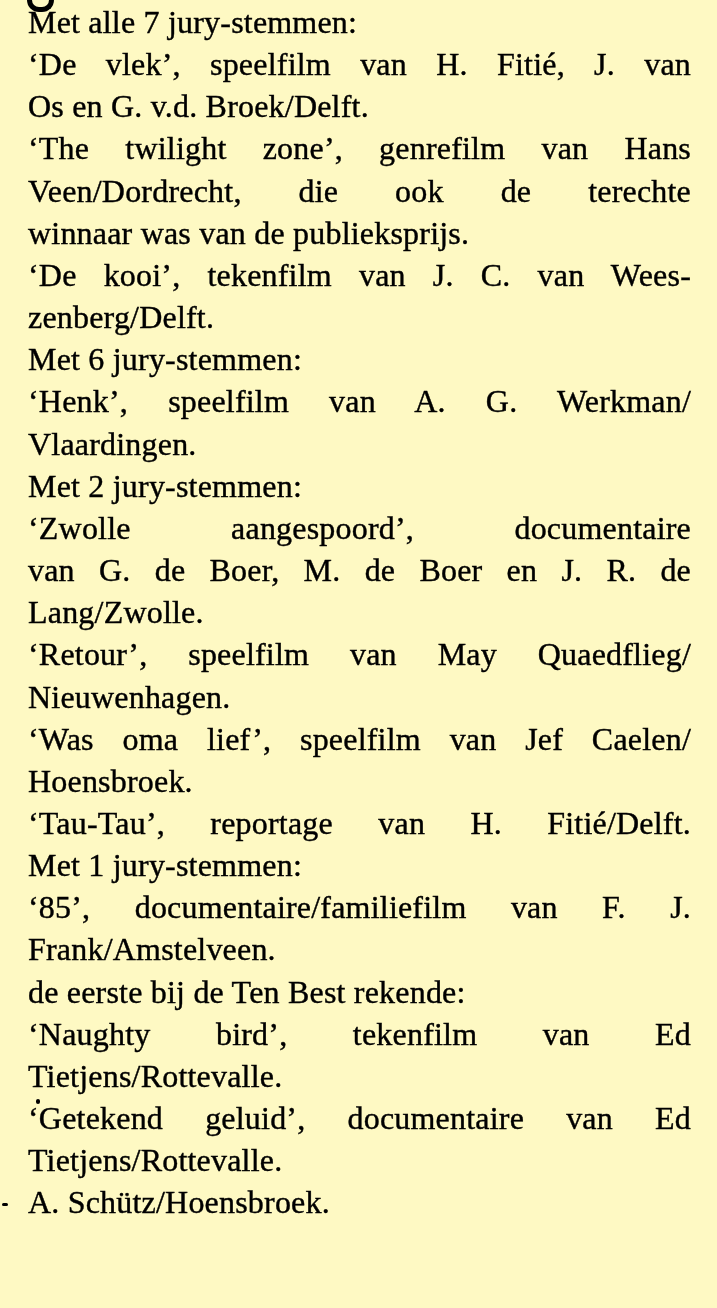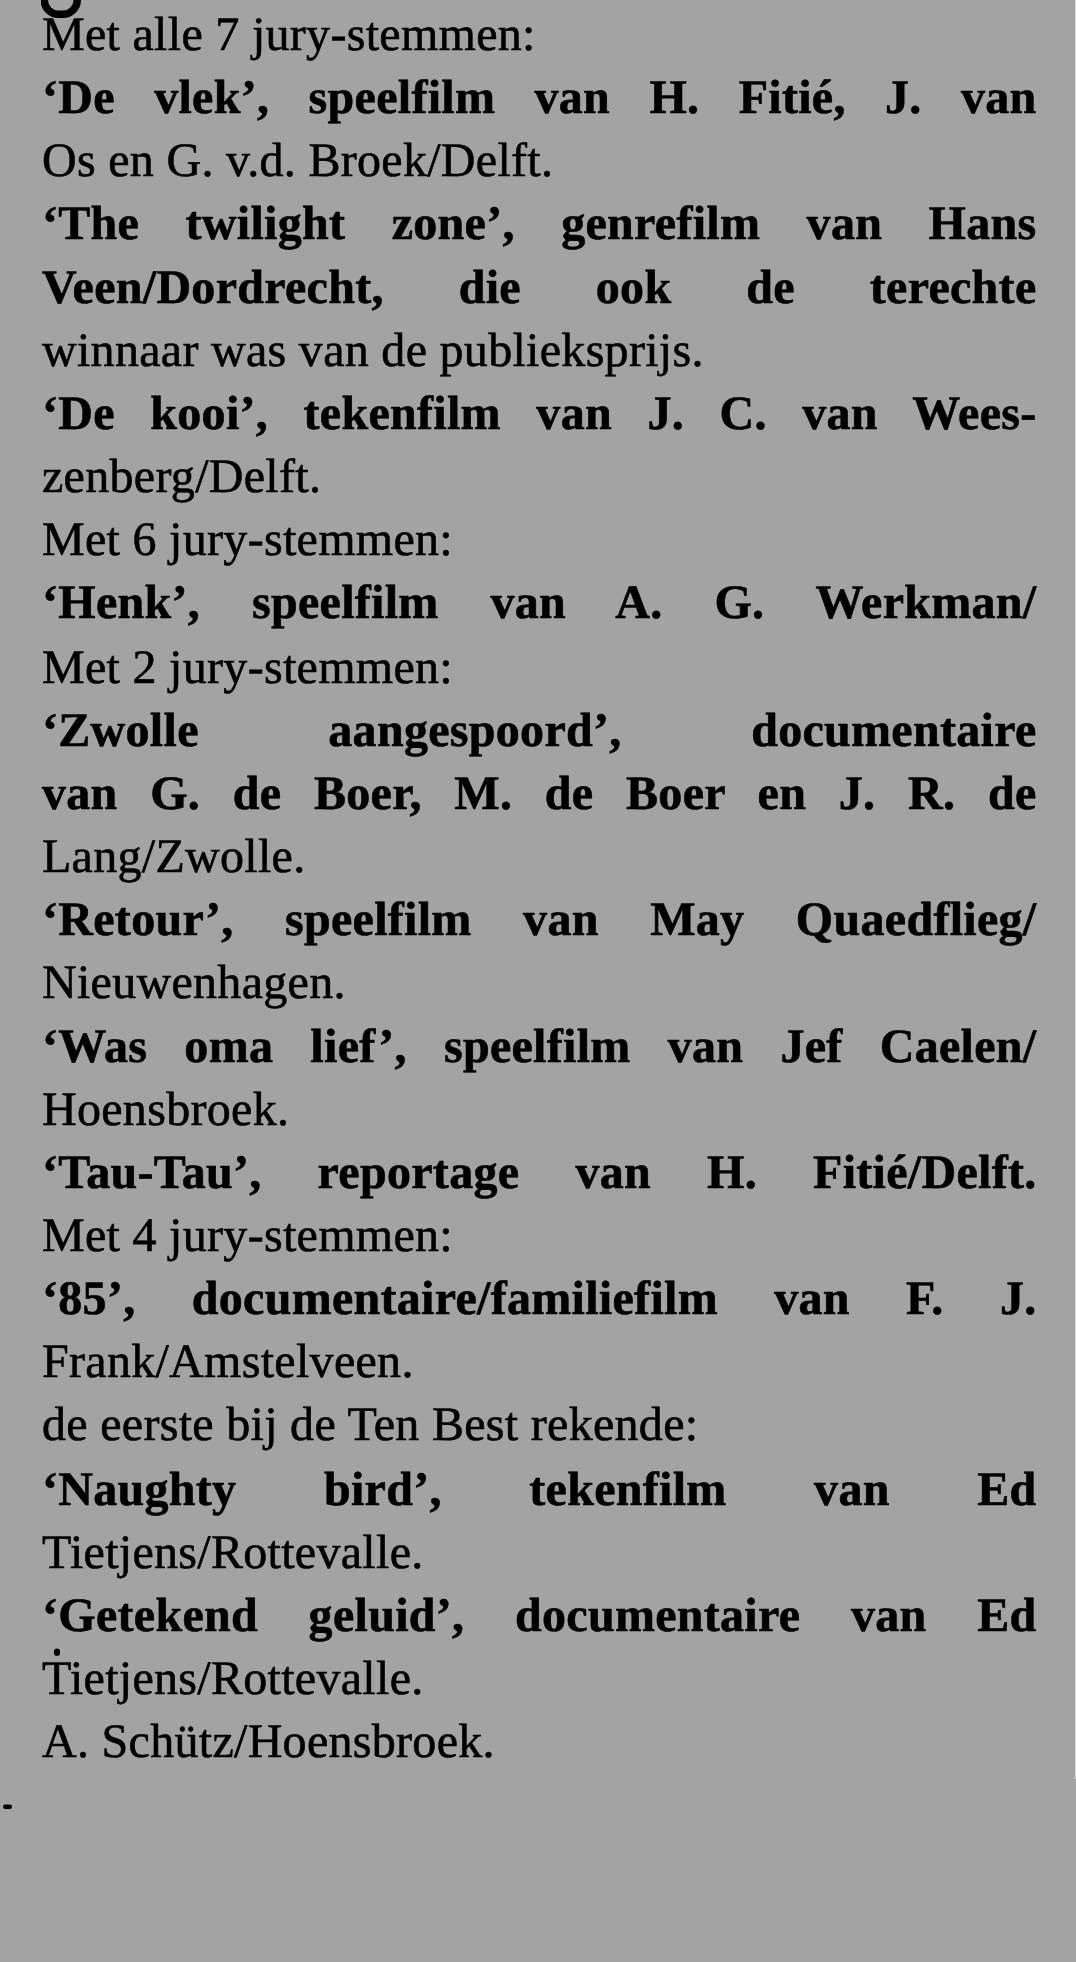--- a/index.html
+++ b/index.html
@@ -4,21 +4,21 @@
 <style>
   html, body {
     margin: 0;
     padding: 0;
     background: #ffffff;
   }
   .page {
     position: relative;
     width: 717px;
     height: 1308px;
-    background: #a3a3a3;
+    background: #fef9c3;
     overflow: hidden;
   }
   .text-column {
     position: absolute;
     left: 28px;
     top: 1px;
     width: 663px;
     font-family: "Liberation Serif", "DejaVu Serif", serif;
     font-size: 32px;
     line-height: 42.15px;
@@ -27,21 +27,20 @@
     letter-spacing: 0.2px;
   }
   .line {
     text-align: left;
     white-space: nowrap;
   }
   .line.justify {
     white-space: normal;
     text-align: justify;
     text-align-last: justify;
-    font-weight: bold;
   }
   
   .cut-fragment {
     position: absolute;
     left: 27px;
     top: -6px;
     width: 17px;
     height: 13px;
     border: 5px solid #000000;
     border-top: none;
@@ -75,30 +74,31 @@
       <div class="line">Met alle 7 jury-stemmen:</div>
       <div class="line justify">‘De vlek’, speelfilm van H. Fitié, J. van</div>
       <div class="line">Os en G. v.d. Broek/Delft.</div>
       <div class="line justify">‘The twilight zone’, genrefilm van Hans</div>
       <div class="line justify">Veen/Dordrecht, die ook de terechte</div>
       <div class="line">winnaar was van de publieksprijs.</div>
       <div class="line justify">‘De kooi’, tekenfilm van J. C. van Wees-</div>
       <div class="line">zenberg/Delft.</div>
       <div class="line">Met 6 jury-stemmen:</div>
       <div class="line justify">‘Henk’, speelfilm van A. G. Werkman/</div>
+      <div class="line">Vlaardingen.</div>
       <div class="line">Met 2 jury-stemmen:</div>
       <div class="line justify">‘Zwolle aangespoord’, documentaire</div>
       <div class="line justify">van G. de Boer, M. de Boer en J. R. de</div>
       <div class="line">Lang/Zwolle.</div>
       <div class="line justify">‘Retour’, speelfilm van May Quaedflieg/</div>
       <div class="line">Nieuwenhagen.</div>
       <div class="line justify">‘Was oma lief’, speelfilm van Jef Caelen/</div>
       <div class="line">Hoensbroek.</div>
       <div class="line justify">‘Tau-Tau’, reportage van H. Fitié/Delft.</div>
-      <div class="line">Met 4 jury-stemmen:</div>
+      <div class="line">Met 1 jury-stemmen:</div>
       <div class="line justify">‘85’, documentaire/familiefilm van F. J.</div>
       <div class="line">Frank/Amstelveen.</div>
       <div class="line">de eerste bij de Ten Best rekende:</div>
       <div class="line justify">‘Naughty bird’, tekenfilm van Ed</div>
       <div class="line">Tietjens/Rottevalle.</div>
       <div class="line justify">‘Getekend geluid’, documentaire van Ed</div>
       <div class="line">Tietjens/Rottevalle.</div>
       <div class="line">A. Schütz/Hoensbroek.</div>
     </div>
   <div class="speck speck-under-n"></div>

